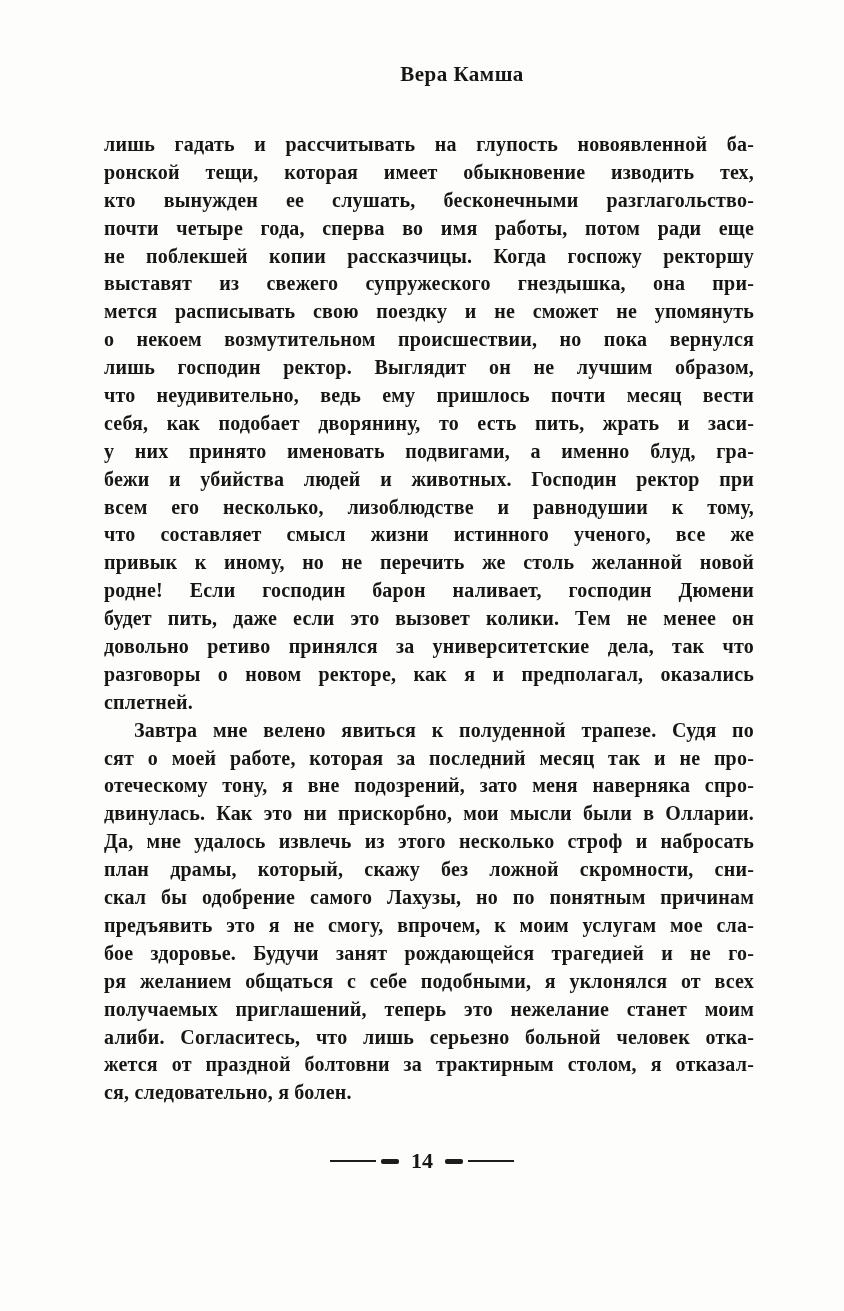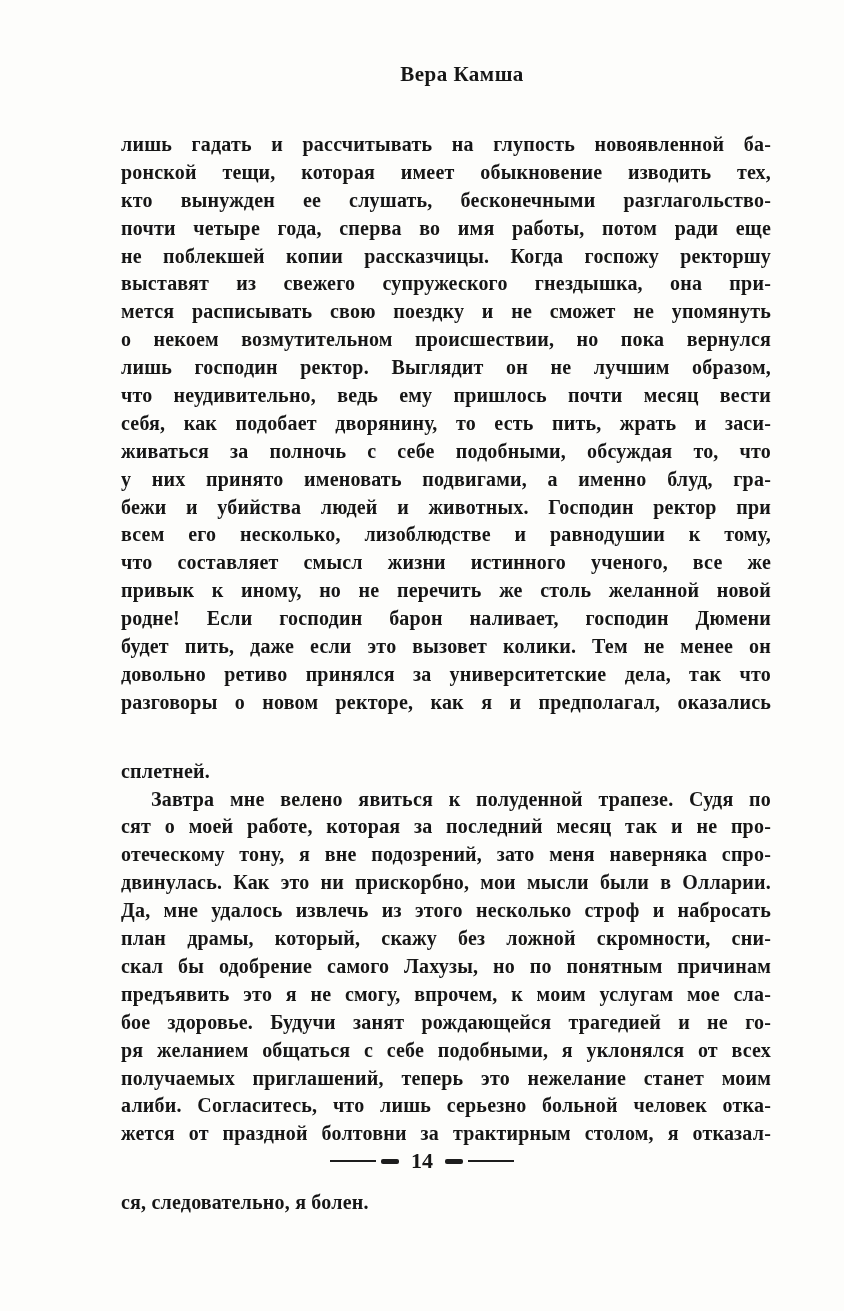--- a/index.html
+++ b/index.html
@@ -24,37 +24,36 @@
     width: 100%;
     text-align: center;
     font-size: 21px;
     font-weight: 700;
     letter-spacing: 0.5px;
     padding-left: 40px;
   }
   .text-block {
     position: absolute;
     top: 131px;
-    left: 121px;
+    left: 104px;
     width: 650px;
     font-size: 20px;
     font-weight: 700;
     letter-spacing: 0.2px;
   }
   .line {
     line-height: 27.9px;
     height: 27.9px;
     text-align: justify;
     text-align-last: justify;
     white-space: normal;
     overflow: hidden;
   }
   .line.last {
     text-align-last: left;
-    margin-top: 41px;
   }
   .line.indent {
     padding-left: 30px;
   }
   .footer {
     position: absolute;
     top: 1150px;
     left: 0;
     width: 100%;
     display: flex;
@@ -99,21 +98,20 @@
       <div class="line">ронской тещи, которая имеет обыкновение изводить тех,</div>
       <div class="line">кто вынужден ее слушать, бесконечными разглагольство-</div>
       <div class="line">почти четыре года, сперва во имя работы, потом ради еще</div>
       <div class="line">не поблекшей копии рассказчицы. Когда госпожу ректоршу</div>
       <div class="line">выставят из свежего супружеского гнездышка, она при-</div>
       <div class="line">мется расписывать свою поездку и не сможет не упомянуть</div>
       <div class="line">о некоем возмутительном происшествии, но пока вернулся</div>
       <div class="line">лишь господин ректор. Выглядит он не лучшим образом,</div>
       <div class="line">что неудивительно, ведь ему пришлось почти месяц вести</div>
       <div class="line">себя, как подобает дворянину, то есть пить, жрать и заси-</div>
-      <div class="line">живаться за полночь с себе подобными, обсуждая то, что</div>
       <div class="line">у них принято именовать подвигами, а именно блуд, гра-</div>
       <div class="line">бежи и убийства людей и животных. Господин ректор при</div>
       <div class="line">всем его несколько, лизоблюдстве и равнодушии к тому,</div>
       <div class="line">что составляет смысл жизни истинного ученого, все же</div>
       <div class="line">привык к иному, но не перечить же столь желанной новой</div>
       <div class="line">родне! Если господин барон наливает, господин Дюмени</div>
       <div class="line">будет пить, даже если это вызовет колики. Тем не менее он</div>
       <div class="line">довольно ретиво принялся за университетские дела, так что</div>
       <div class="line">разговоры о новом ректоре, как я и предполагал, оказались</div>
       <div class="line last">сплетней.</div>

